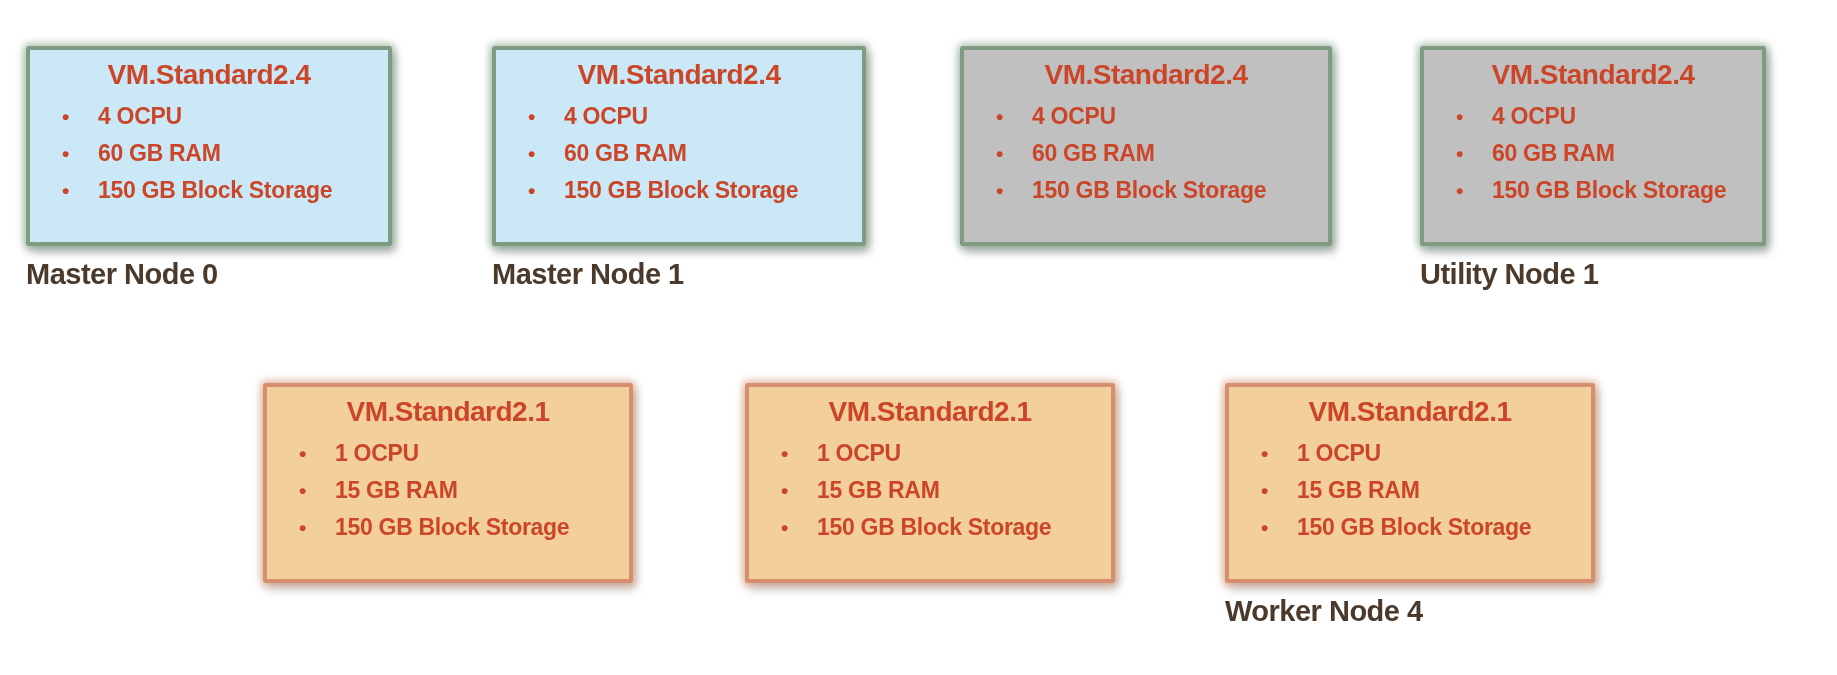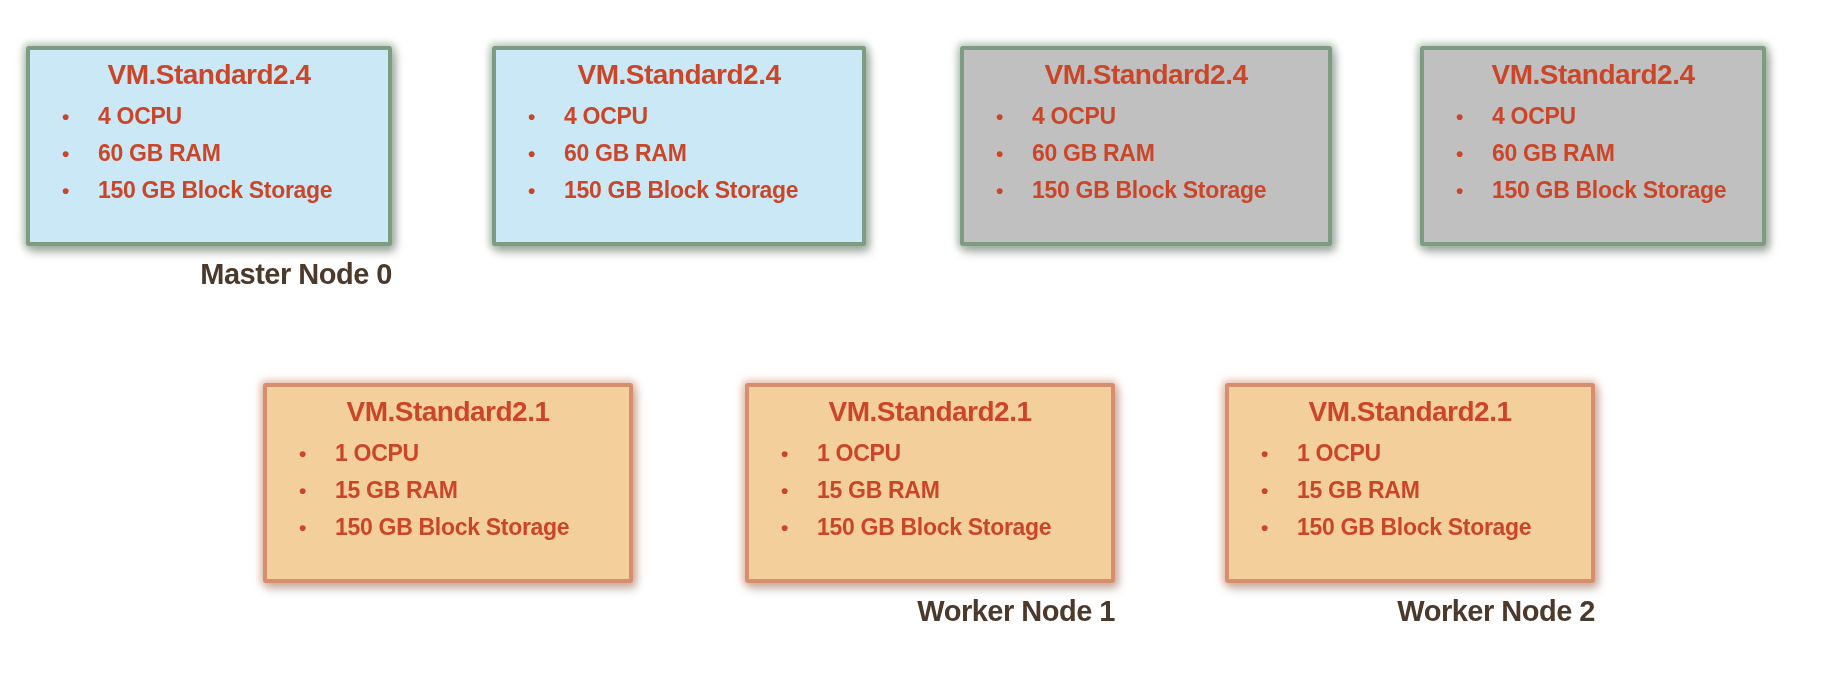--- a/index.html
+++ b/index.html
@@ -30,21 +30,21 @@
   .specs{list-style:none;margin:8px 0 0 0;padding:0;}
   .specs li{
     position:relative;padding-left:68px;
     color:var(--text_red);font-weight:bold;font-size:23px;line-height:37px;
     letter-spacing:-0.3px;white-space:nowrap;
   }
   .specs .bullet{
     position:absolute;left:32px;top:0;font-size:21px;line-height:37px;
   }
   .caption{
-    position:absolute;top:212px;left:0;width:100%;text-align:right;
+    position:absolute;top:212px;left:0;width:100%;text-align:left;
     color:var(--caption_brown);font-weight:bold;font-size:29px;
     letter-spacing:-0.5px;white-space:nowrap;
   }
   
   .n-m0{left:26px;  top:46px;  width:366px;}
   .n-m1{left:492px; top:46px;  width:374px;}
   .n-u0{left:960px; top:46px;  width:372px;}
   .n-u1{left:1420px;top:46px;  width:346px;}
   .n-w0{left:263px; top:383px; width:370px;}
   .n-w1{left:745px; top:383px; width:370px;}
@@ -69,20 +69,21 @@
 
   <div class="node n-m1">
     <div class="card master">
       <div class="vm-title">VM.Standard2.4</div>
       <ul class="specs">
         <li><span class="bullet">•</span><span>4 OCPU</span></li>
         <li><span class="bullet">•</span><span>60 GB RAM</span></li>
         <li><span class="bullet">•</span><span>150 GB Block Storage</span></li>
       </ul>
     </div>
+    <div class="caption">Master Node 1</div>
   </div>
 
   <div class="node n-u0">
     <div class="card utility">
       <div class="vm-title">VM.Standard2.4</div>
       <ul class="specs">
         <li><span class="bullet">•</span><span>4 OCPU</span></li>
         <li><span class="bullet">•</span><span>60 GB RAM</span></li>
         <li><span class="bullet">•</span><span>150 GB Block Storage</span></li>
       </ul>
@@ -91,20 +92,21 @@
 
   <div class="node n-u1">
     <div class="card utility">
       <div class="vm-title">VM.Standard2.4</div>
       <ul class="specs">
         <li><span class="bullet">•</span><span>4 OCPU</span></li>
         <li><span class="bullet">•</span><span>60 GB RAM</span></li>
         <li><span class="bullet">•</span><span>150 GB Block Storage</span></li>
       </ul>
     </div>
+    <div class="caption">Utility Node 1</div>
   </div>
 
   <div class="node n-w0">
     <div class="card worker">
       <div class="vm-title">VM.Standard2.1</div>
       <ul class="specs">
         <li><span class="bullet">•</span><span>1 OCPU</span></li>
         <li><span class="bullet">•</span><span>15 GB RAM</span></li>
         <li><span class="bullet">•</span><span>150 GB Block Storage</span></li>
       </ul>
@@ -113,28 +115,27 @@
 
   <div class="node n-w1">
     <div class="card worker">
       <div class="vm-title">VM.Standard2.1</div>
       <ul class="specs">
         <li><span class="bullet">•</span><span>1 OCPU</span></li>
         <li><span class="bullet">•</span><span>15 GB RAM</span></li>
         <li><span class="bullet">•</span><span>150 GB Block Storage</span></li>
       </ul>
     </div>
-    <div class="caption">Worker Node 1</div>
   </div>
 
   <div class="node n-w2">
     <div class="card worker">
       <div class="vm-title">VM.Standard2.1</div>
       <ul class="specs">
         <li><span class="bullet">•</span><span>1 OCPU</span></li>
         <li><span class="bullet">•</span><span>15 GB RAM</span></li>
         <li><span class="bullet">•</span><span>150 GB Block Storage</span></li>
       </ul>
     </div>
-    <div class="caption">Worker Node 2</div>
+    <div class="caption">Worker Node 4</div>
   </div>
 
 </div>
 
 </body></html>

